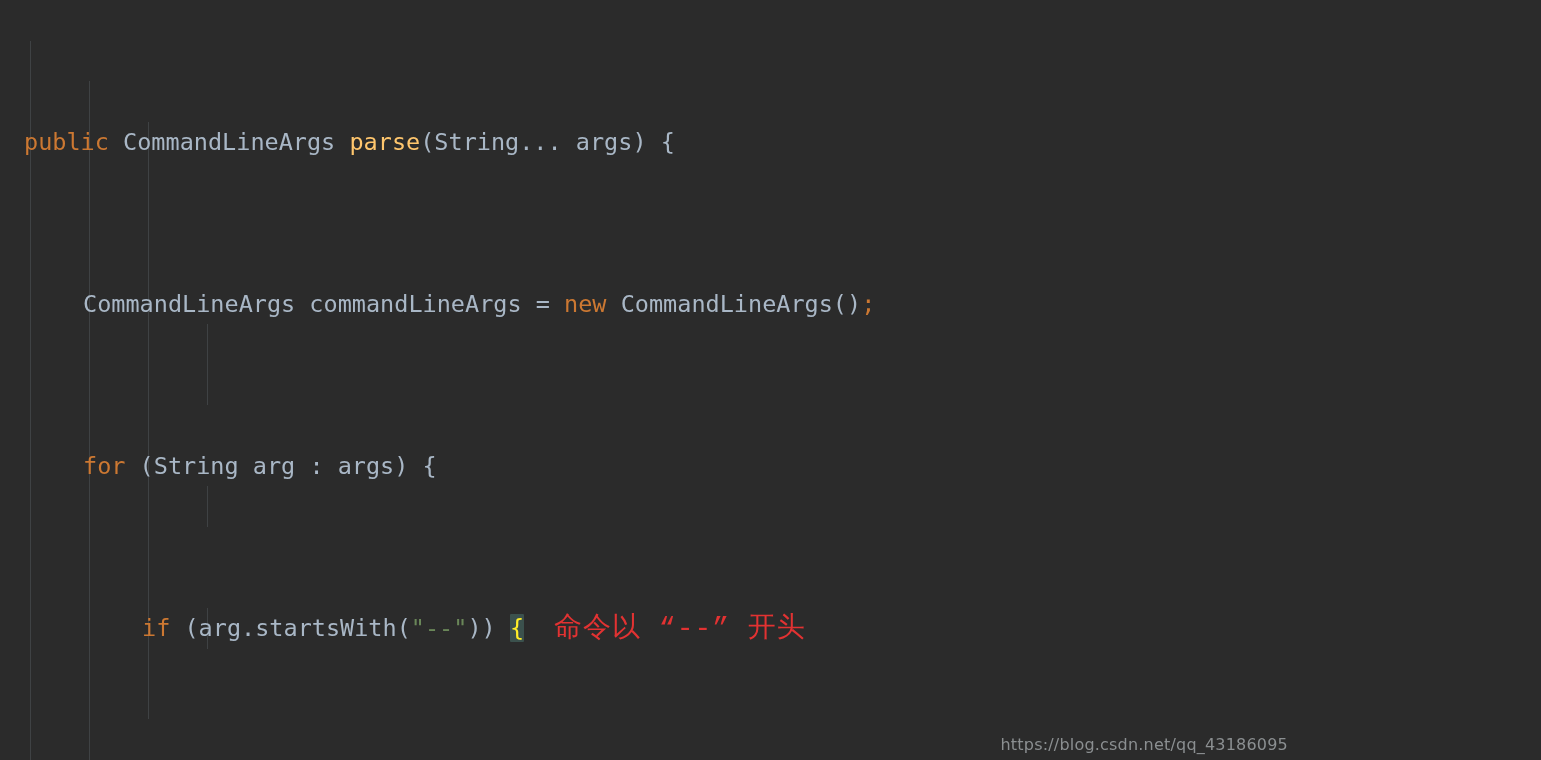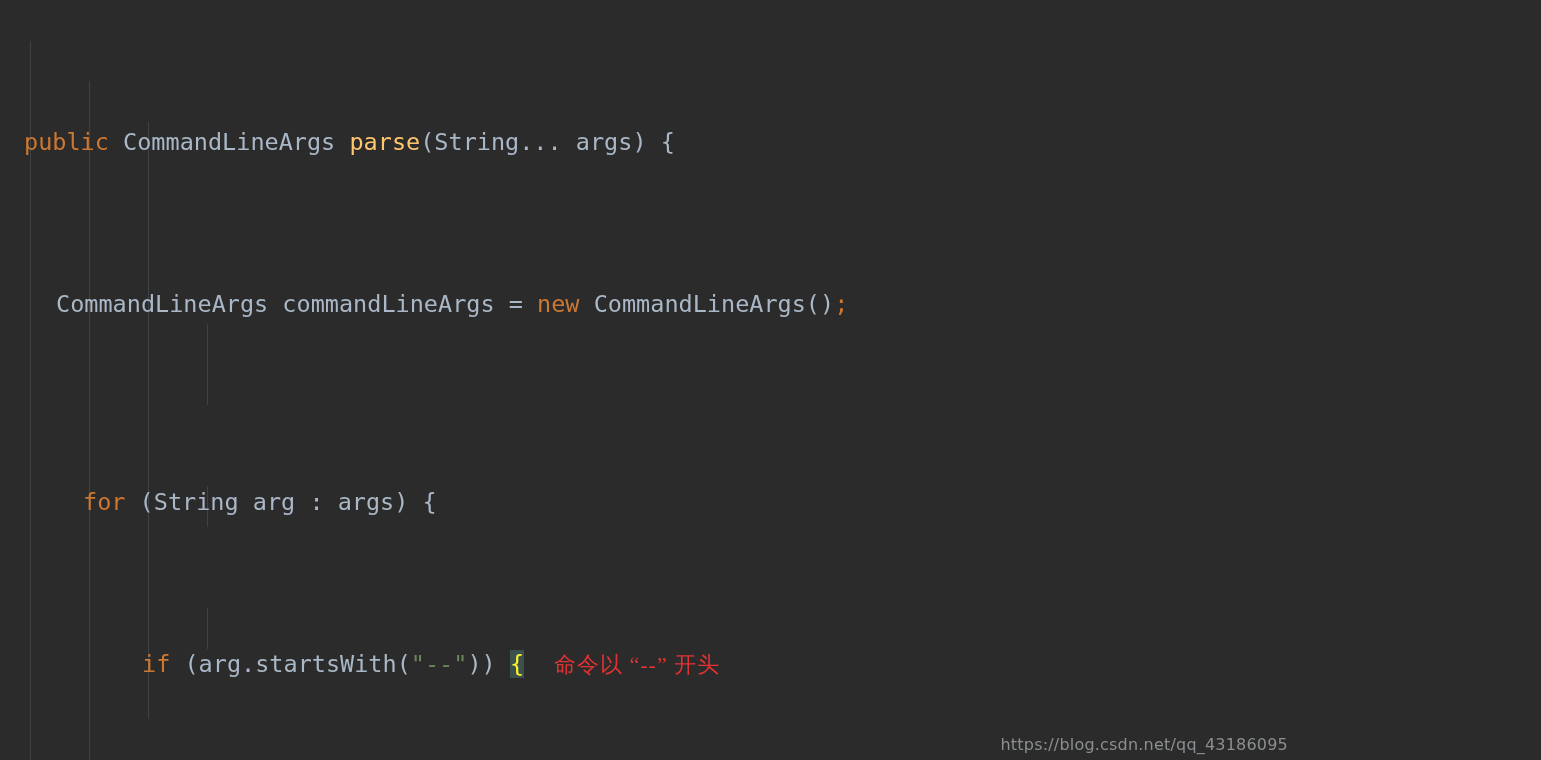--- a/index.html
+++ b/index.html
@@ -60,22 +60,22 @@
 
   .brace-match {
     color: #ffef28;
     background: #3b514d;
     border-radius: 1px;
   }
 
   
   .annot {
     color: #e23232;
-    font-family: Liberation Serif, serif;
-    font-size: 22px;
+    font-family: Liberation Mono, monospace;
+    font-size: 28px;
     font-weight: 400;
     letter-spacing: 1px;
   }
 
   #watermark {
     position: absolute;
     right: 12px;
     bottom: 6px;
     color: #8b8f91;
     font-family: "DejaVu Sans", "Liberation Sans", sans-serif;
@@ -93,23 +93,23 @@
   <div class="indent-guide" style="left:89px; top:81px;"></div>
   <div class="indent-guide" style="left:148px; top:122px; bottom:41px;"></div>
   <div class="indent-guide" style="left:207px; top:324px; height:81px;"></div>
   <div class="indent-guide" style="left:207px; top:486px; height:41px;"></div>
   <div class="indent-guide" style="left:207px; top:608px; height:41px;"></div>
 
   <div id="code">
 
     <div class="line"><span class="kw">public</span><span class="id"> </span><span class="id">CommandLineArgs</span><span class="id"> </span><span class="fn">parse</span><span class="id">(String... args) {</span></div>
 
-    <div class="line" style="padding-left:56px;"><span class="id">CommandLineArgs commandLineArgs = </span><span class="kw">new</span><span class="id"> CommandLineArgs()</span><span class="punc">;</span></div>
+    <div class="line" style="padding-left:83px;"><span class="id">CommandLineArgs commandLineArgs = </span><span class="kw">new</span><span class="id"> CommandLineArgs()</span><span class="punc">;</span></div>
 
-    <div class="line" style="padding-left:83px;margin-top:36px;"><span class="kw">for</span><span class="id"> (String arg : args) {</span></div>
+    <div class="line" style="padding-left:83px;"><span class="kw">for</span><span class="id"> (String arg : args) {</span></div>
 
     <div class="line" style="padding-left:142px;"><span class="kw">if</span><span class="id"> (arg.startsWith(</span><span class="str">"--"</span><span class="id">)) </span><span class="brace-match">{</span><span class="annot" style="margin-left:30px;">命令以 “--” 开头</span></div>
 
     
 
     
 
     
 
     

